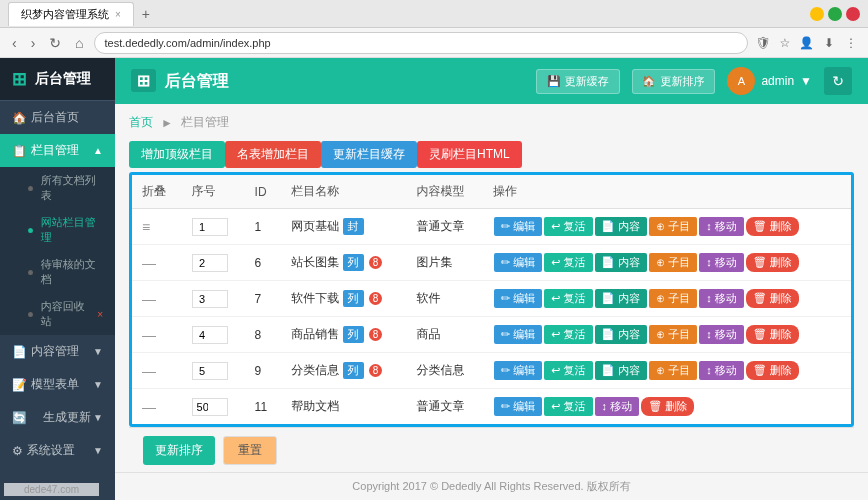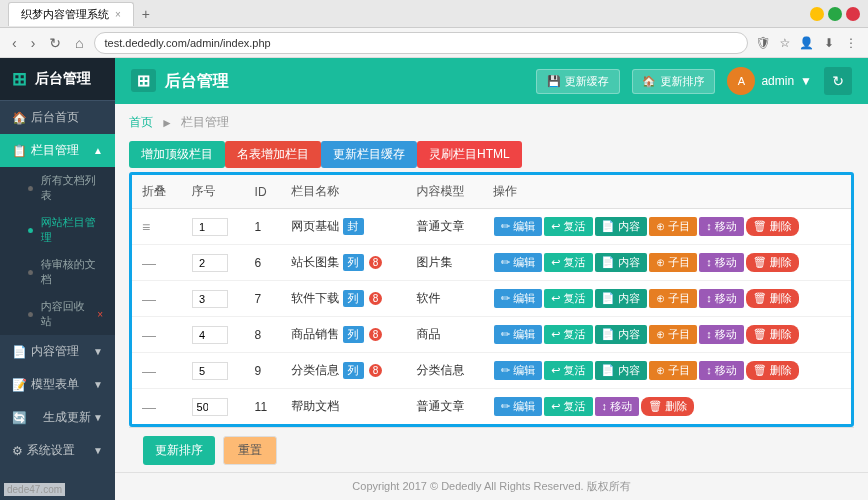--- a/index.html
+++ b/index.html
@@ -90,21 +90,21 @@
     .op-purple { background: #9b59b6; }
     .op-red { background: #e74c3c; border-radius: 8px; }
 
     
     .bottom-bar { display: flex; gap: 8px; padding: 8px 14px; background: #f5f5f5; border-top: 1px solid #e0e0e0; }
     .bottom-btn { padding: 5px 14px; border: 1px solid #ddd; border-radius: 3px; background: #fdba74; cursor: pointer; font-size: 12px; color: #555; }
 
     
     .footer { text-align: center; padding: 6px; font-size: 11px; color: #999; background: #f5f5f5; border-top: 1px solid #e0e0e0; }
 
-    .watermark { position: fixed; bottom: 4px; left: 4px; font-size: 10px; color: #999; background: rgba(255,255,255,0.7); padding: 1px 3px; }
+    .watermark { position: fixed; bottom: 4px; left: 4px; font-size: 10px; color: #999; background: rgba(255,255,255,0.7); padding: 1px 20px; }
   </style>
 </head>
 <body>
 
 <div class="browser-bar">
   <div class="tab">
     <span>织梦内容管理系统</span>
     <span class="tab-close">×</span>
   </div>
   <span class="new-tab">+</span>

